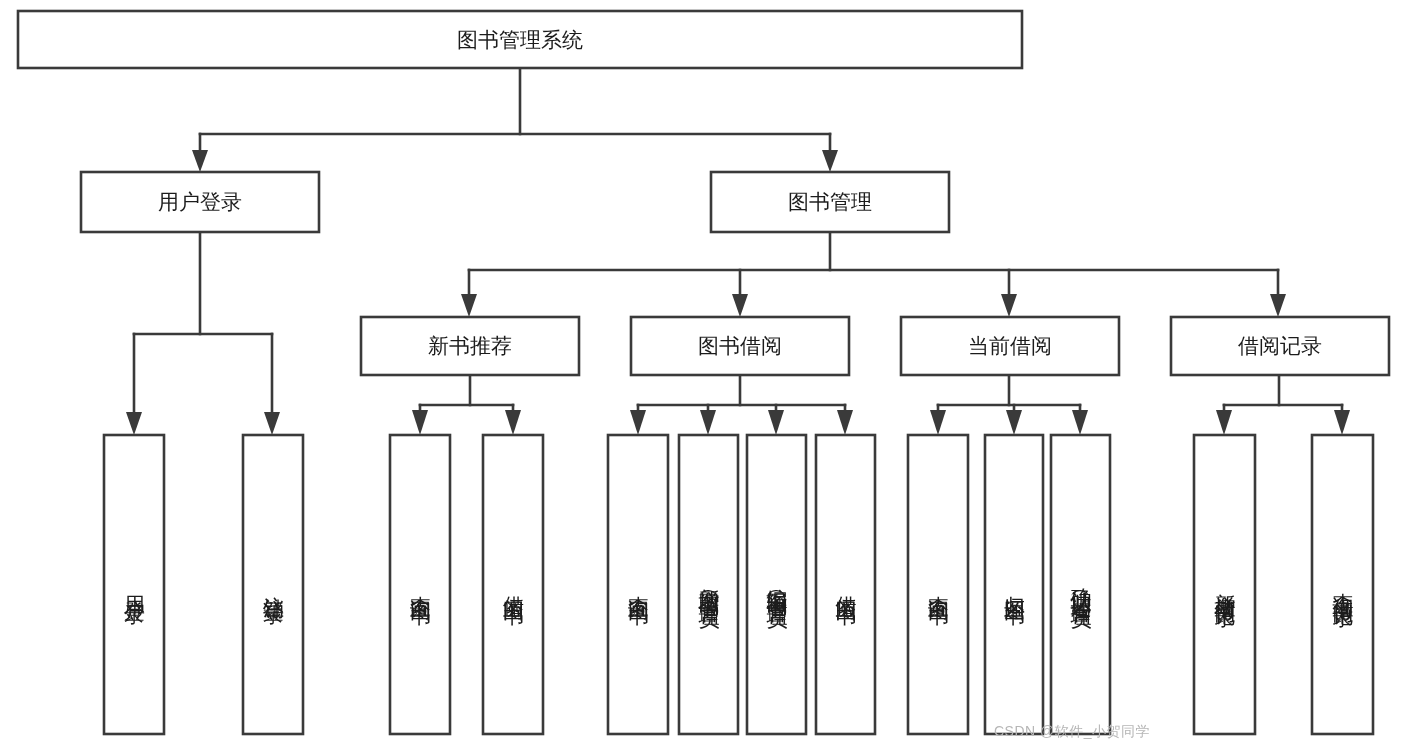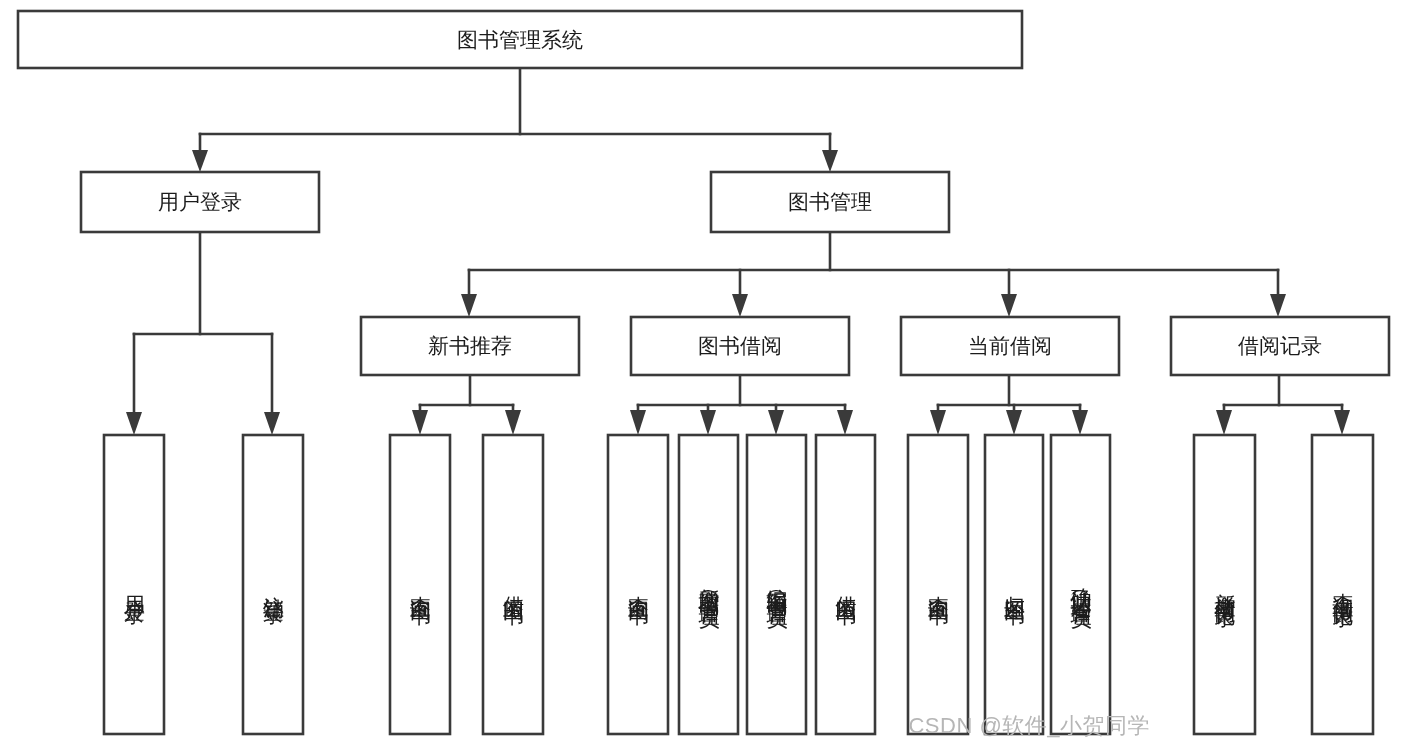--- a/index.html
+++ b/index.html
@@ -62,21 +62,21 @@
     letter-spacing: 3px;
     color: #1c1c1c;
     white-space: nowrap;
     pointer-events: none;
   }
   .watermark {
     position: absolute;
     right: 14px;
     bottom: 6px;
     font-family: "Liberation Sans", "DejaVu Sans", sans-serif;
-    font-size: 22px;
+    font-size: 14px;
     color: #b6b6b6;
     letter-spacing: 0.5px;
     white-space: nowrap;
   }
 </style>
 </head>
 <body>
 
 <div id="diagram-root">
 

